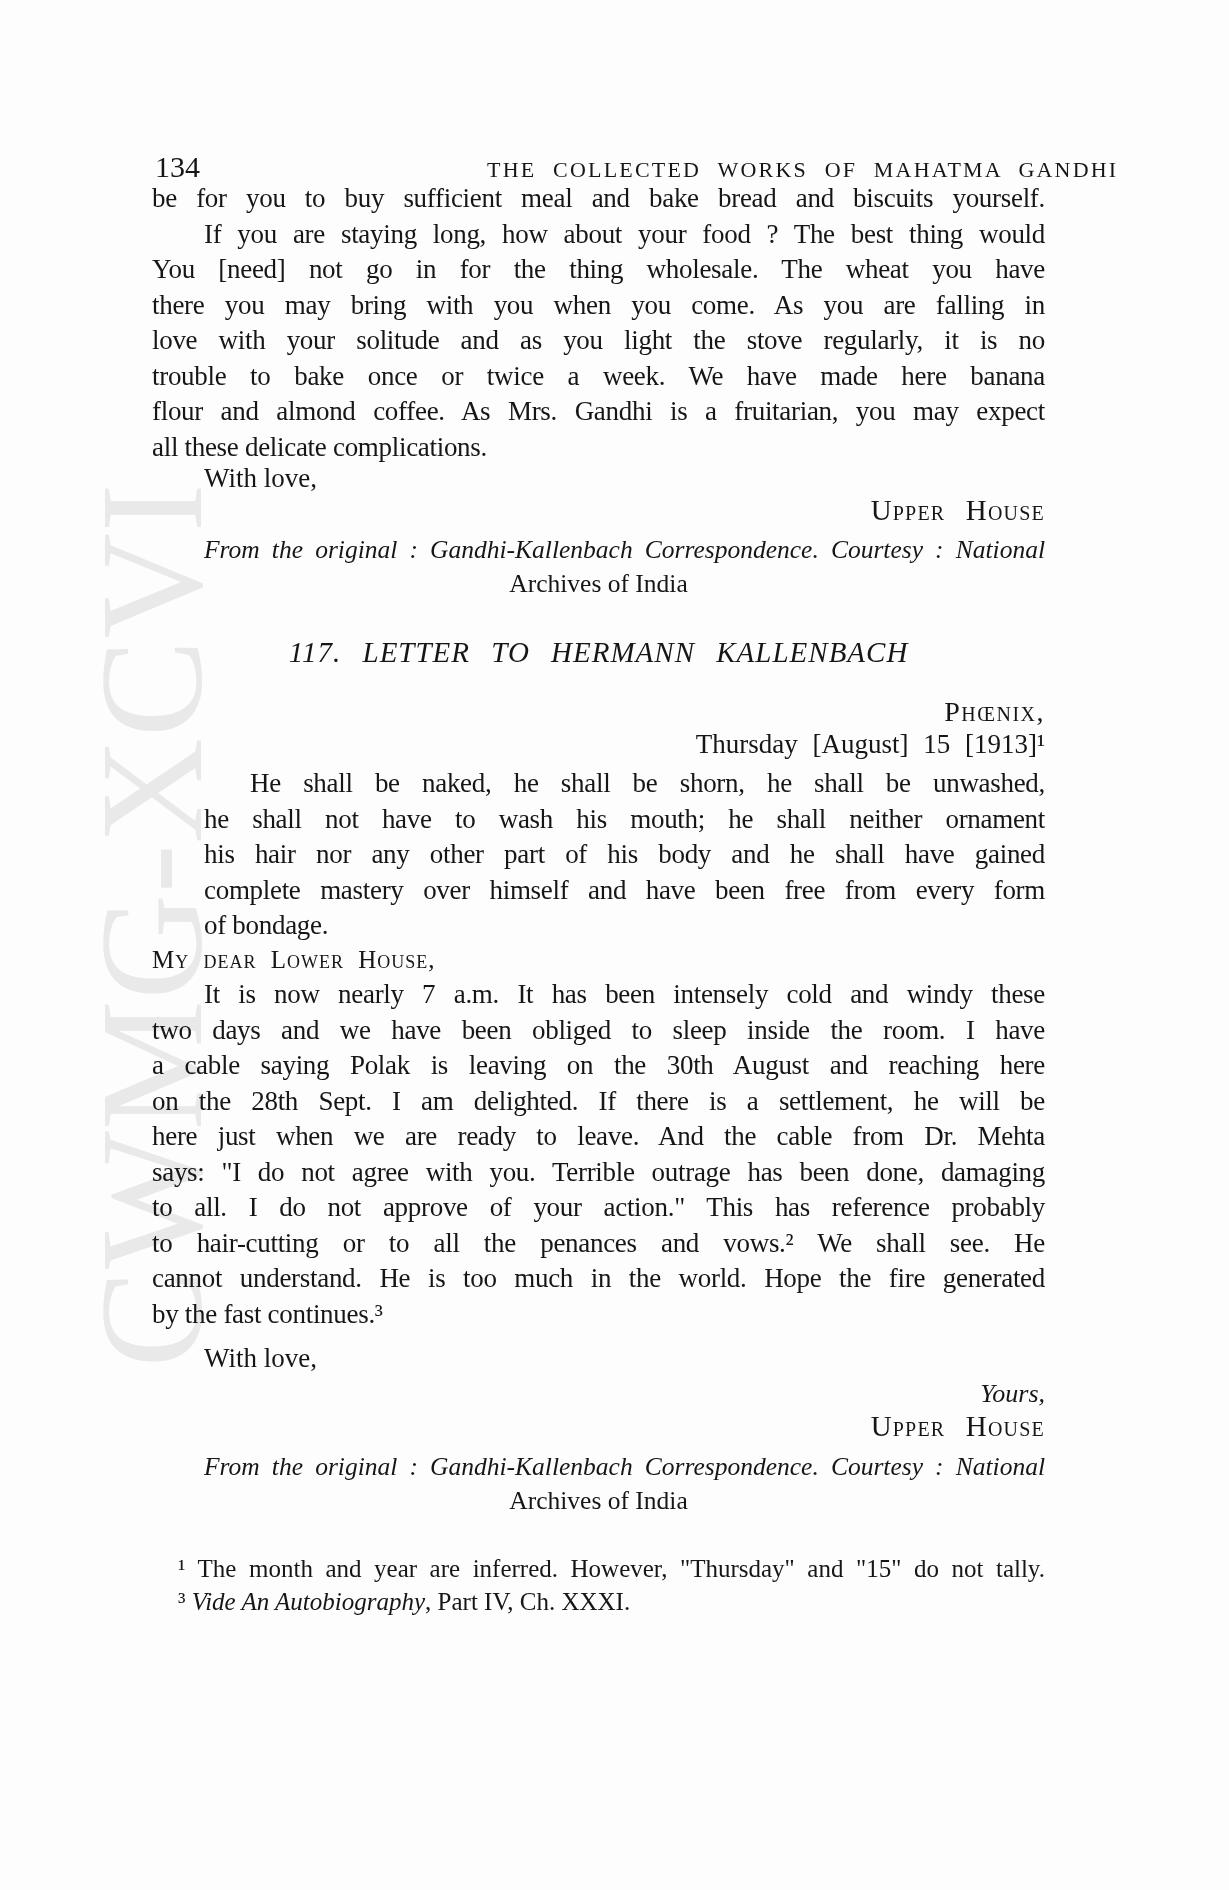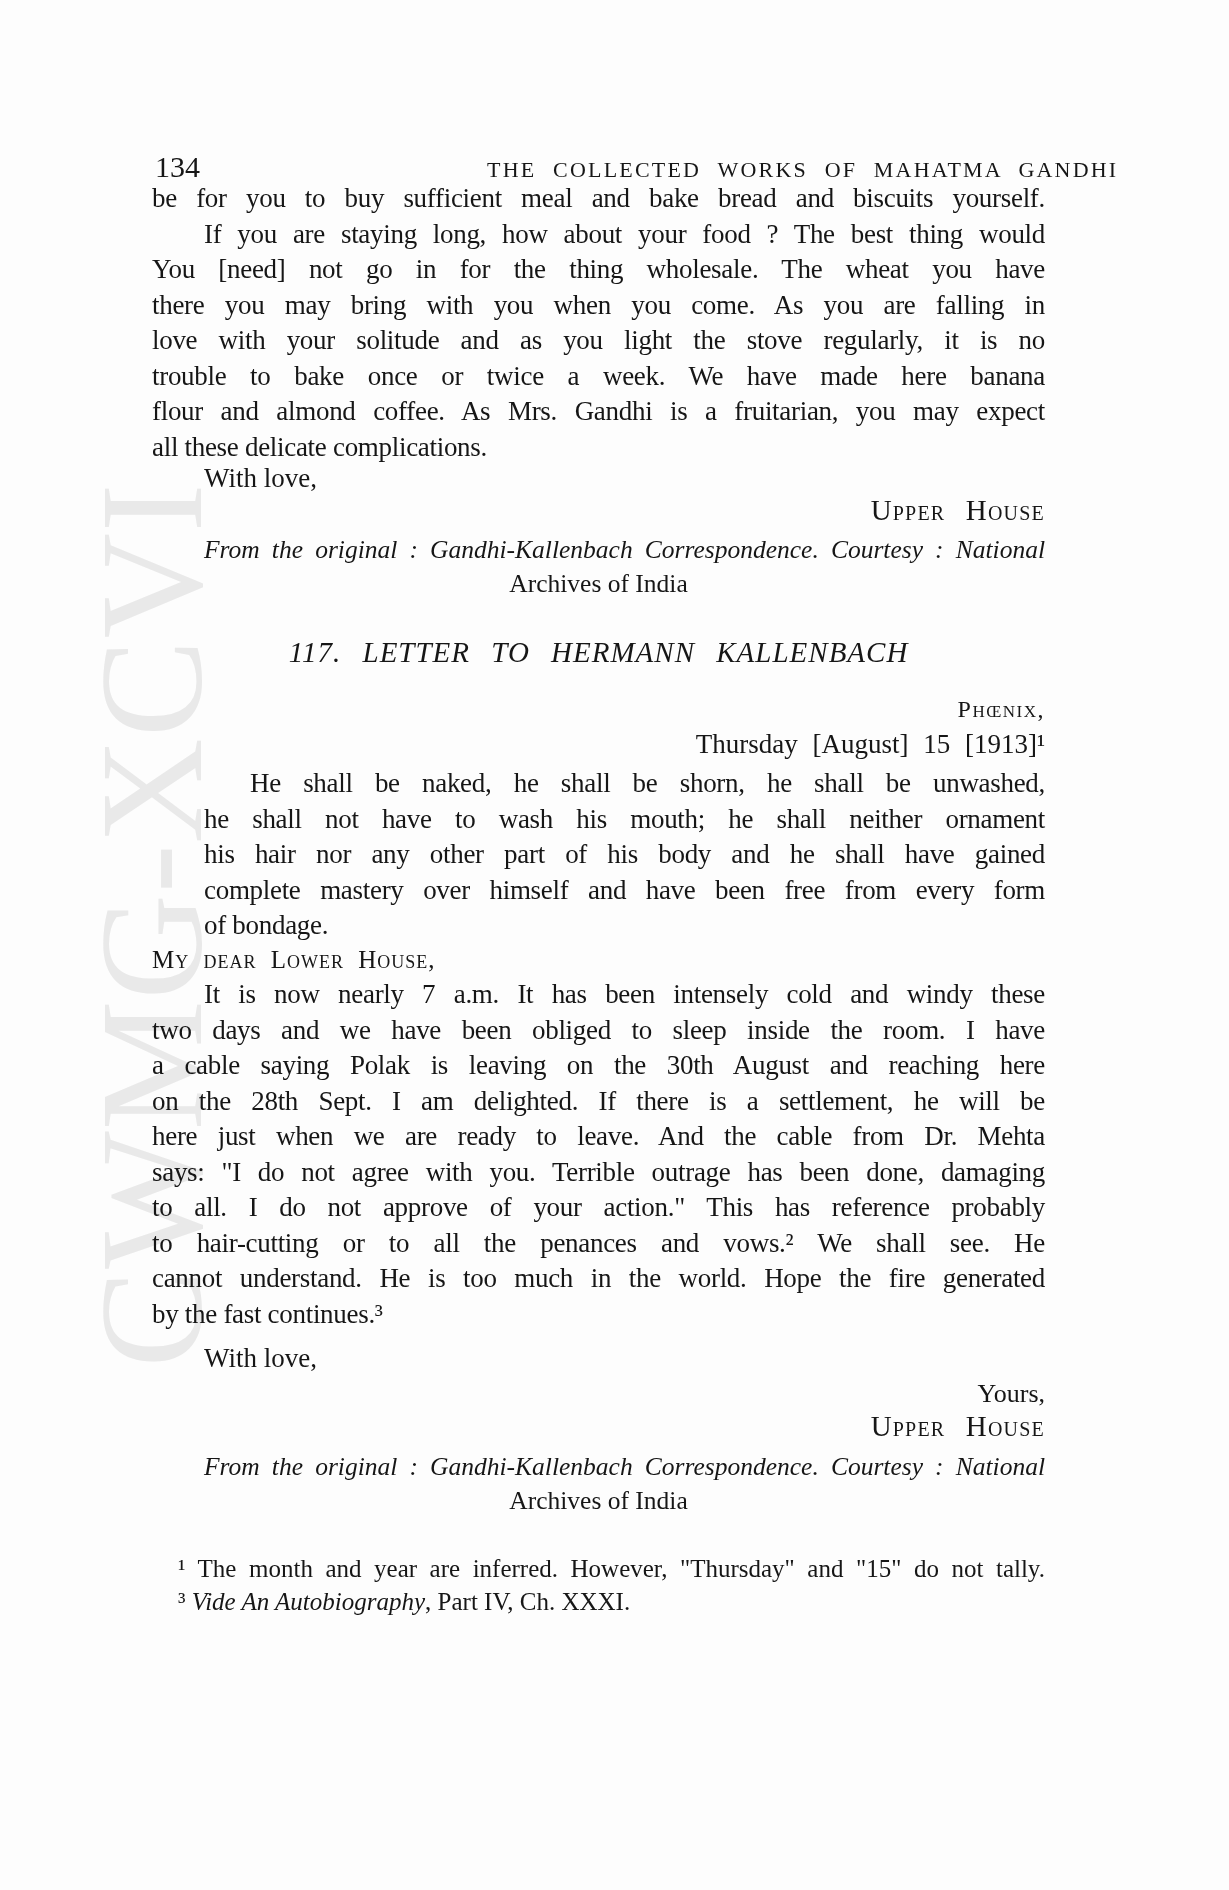--- a/index.html
+++ b/index.html
@@ -29,23 +29,23 @@
   .withlove { font-size:27px; text-indent:52px; line-height:35px; }
   .sigline { font-size:29px; text-align:right; font-variant:small-caps; letter-spacing:1.2px; word-spacing:12px; }
   .source { font-size:25.5px; line-height:34px; }
   .source .s1 { text-indent:52px; text-align:justify; text-align-last:justify; height:34px; white-space:nowrap;font-style:italic; }
   .source .s2 { text-align:center; }
 
   .heading117 {
     font-size:29px; font-style:italic; text-align:center;
     letter-spacing:1px; word-spacing:13px; white-space:nowrap;
   }
-  .place { font-size:24px; text-align:right; font-variant:small-caps; letter-spacing:1.5px; }
+  .place { font-size:28px; text-align:right; font-variant:small-caps; letter-spacing:1.5px; }
   .dateline { font-size:27px; text-align:right; word-spacing:8px; }
-  .yours { font-size:26px; text-align:right; padding-right:14px; }
+  .yours { font-size:26px; font-style:italic; text-align:right; padding-right:14px; }
 
   .epigraph { left:204px; width:841px; }
   .salutation { font-size:25px; font-variant:small-caps; letter-spacing:1px; word-spacing:7px; }
 
   .footnotes { font-size:25px; line-height:33px; }
   .fn { padding-left:26px; height:33px; white-space:nowrap; }
   .fn .it { font-style:italic; }
   .fn1 { text-align:justify; text-align-last:justify; }
 
   .watermark {

